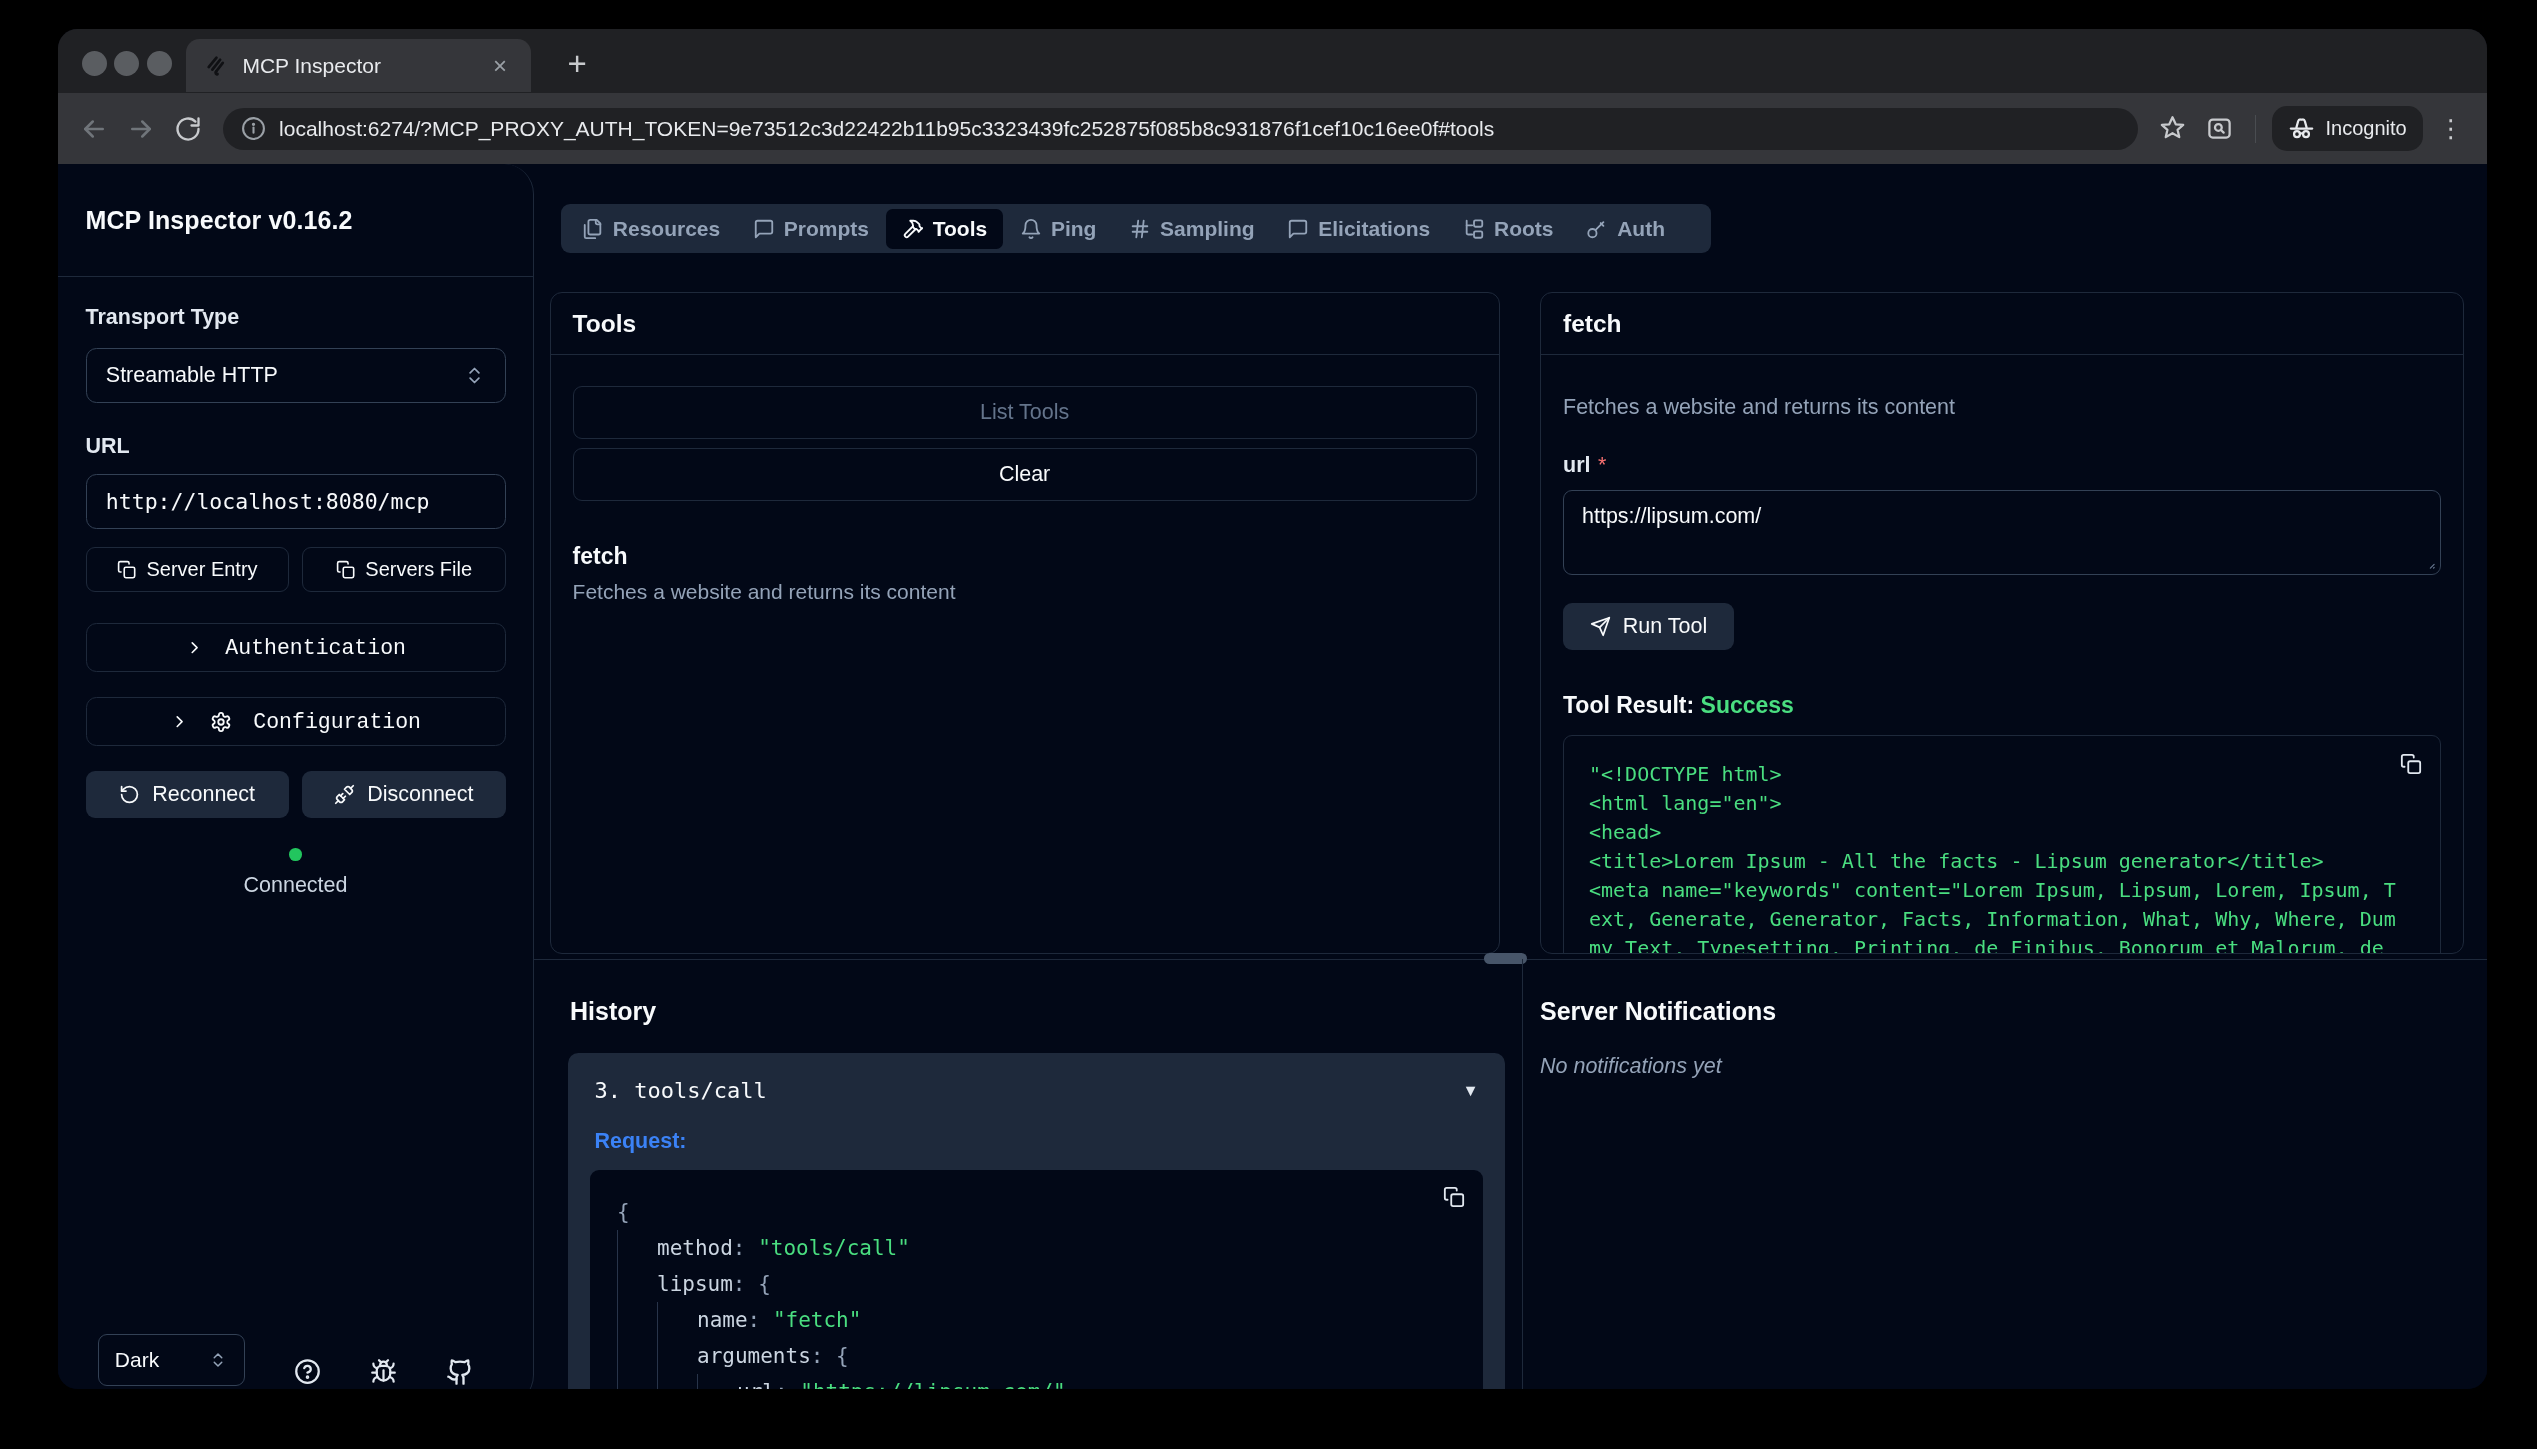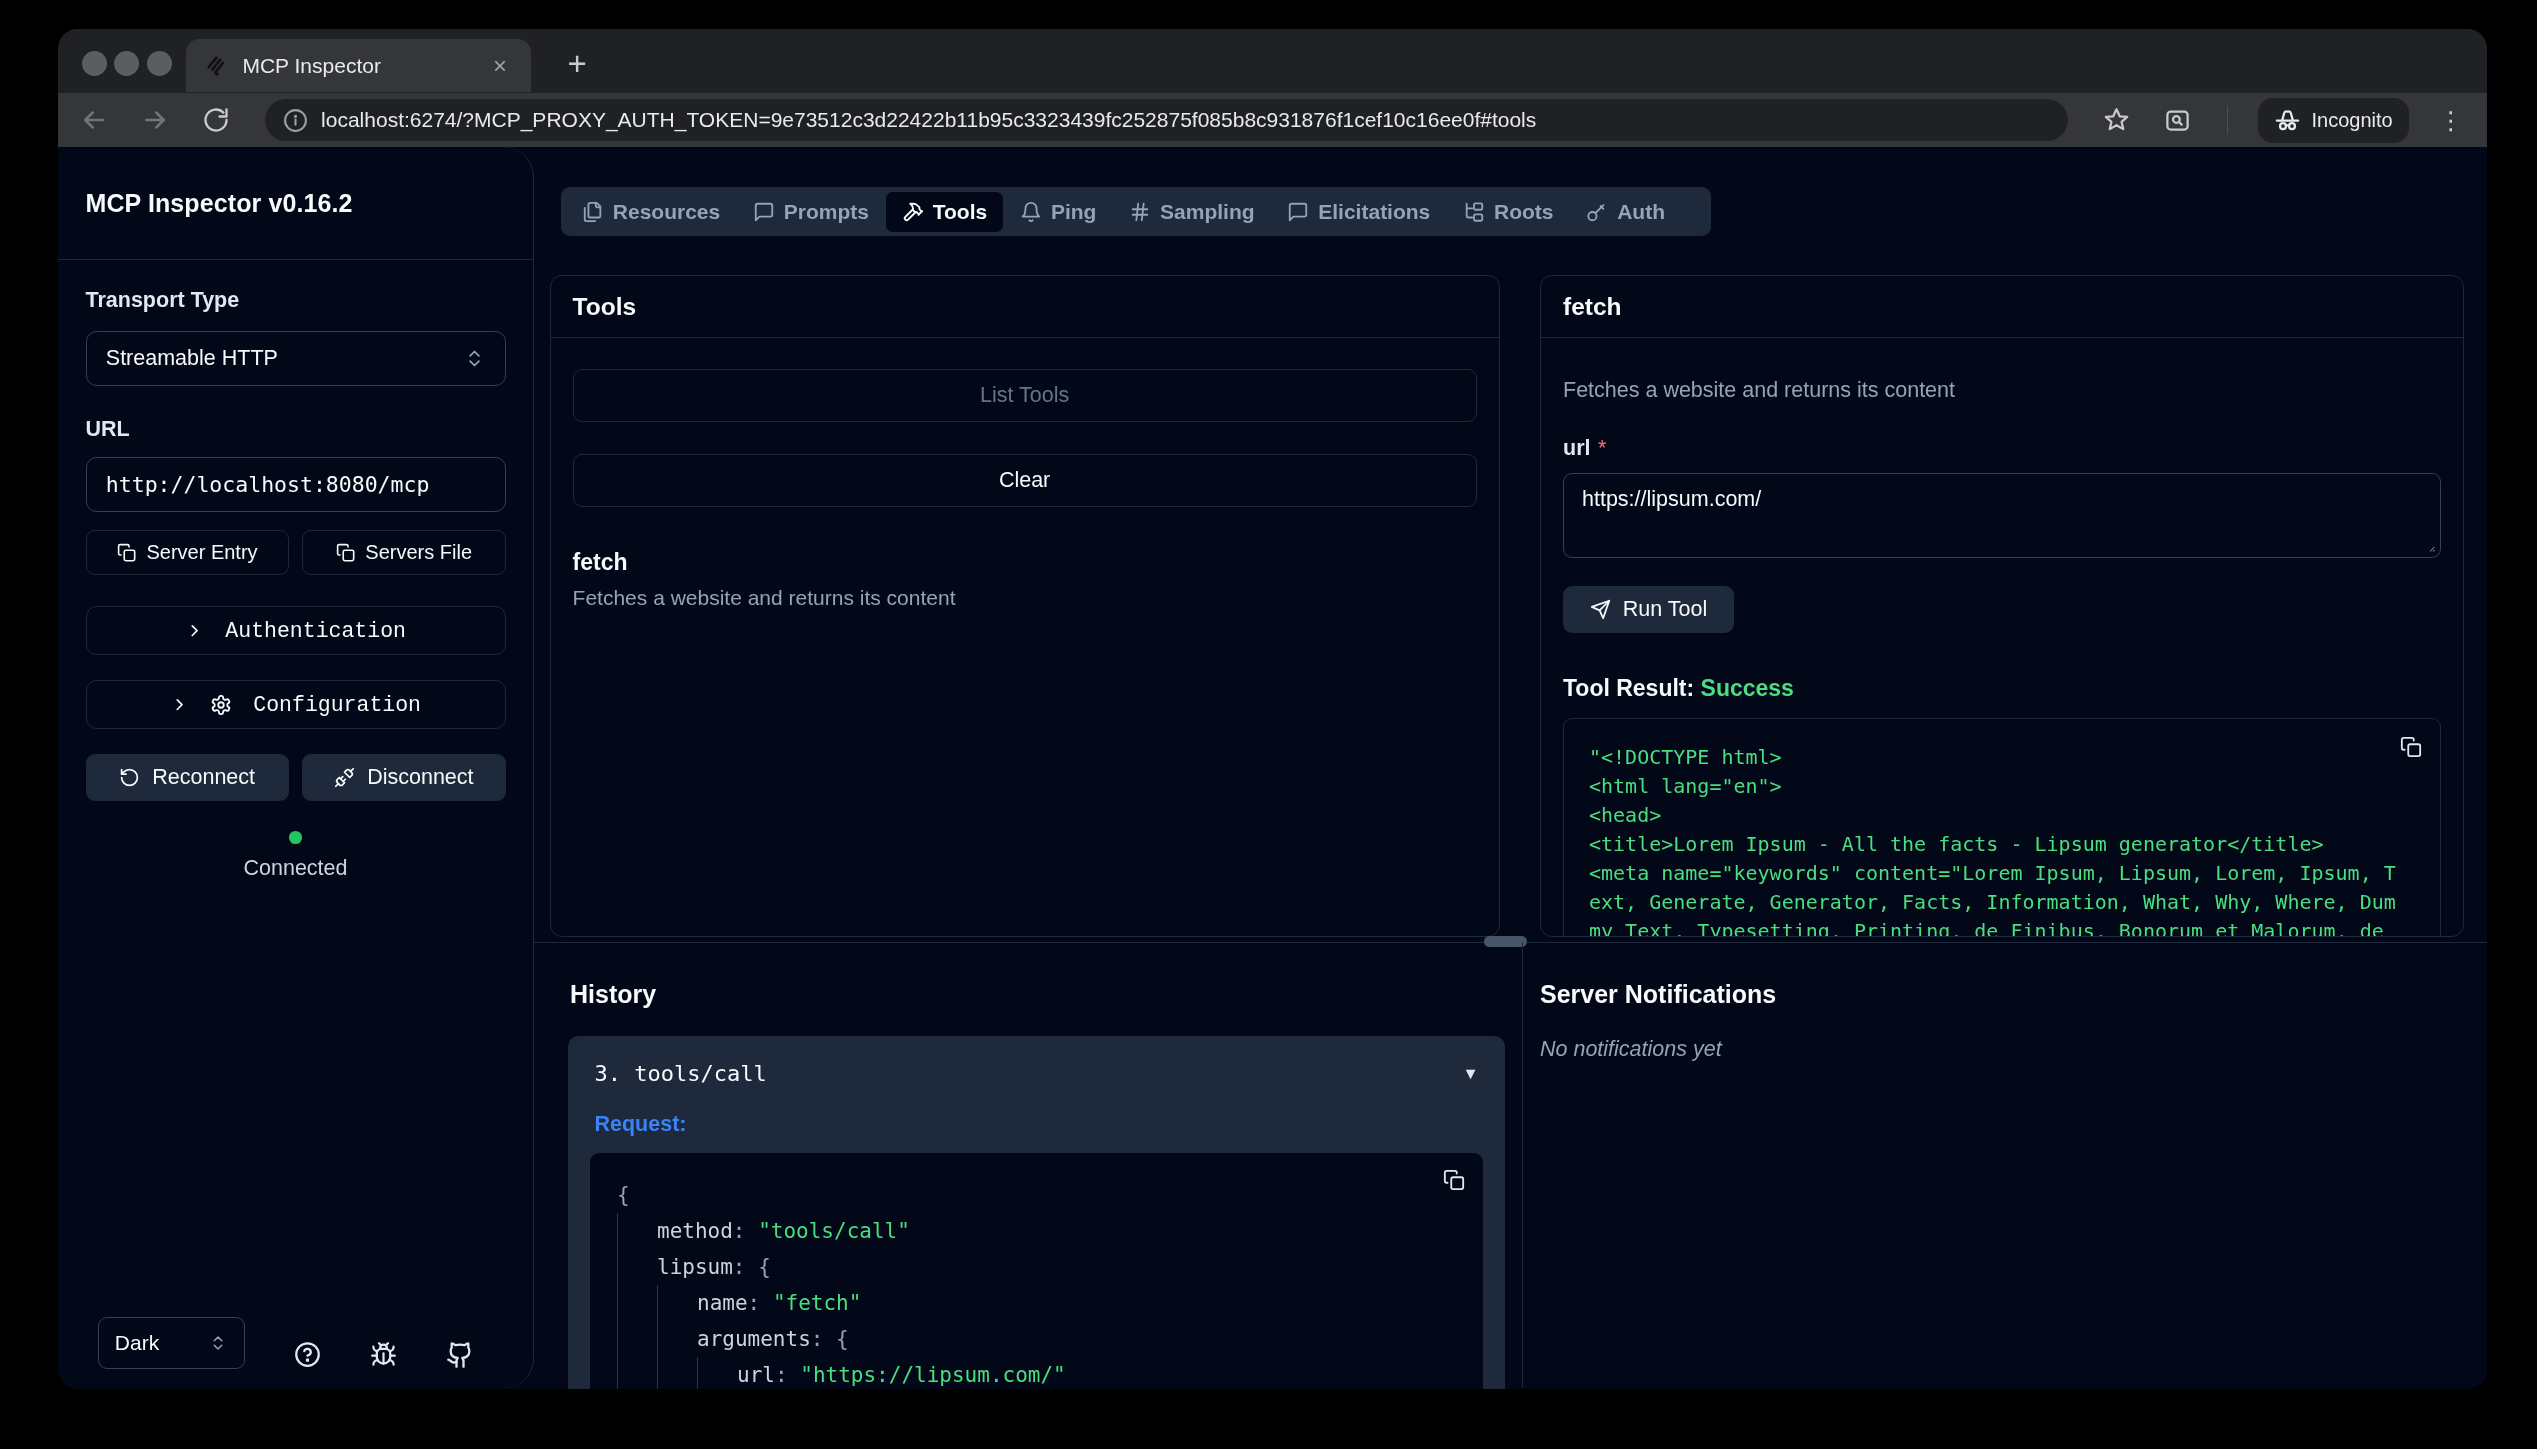--- a/index.html
+++ b/index.html
@@ -10,21 +10,21 @@
   
   .titlebar { position:relative; height:64px; background:#202124; }
   .traffic { position:absolute; left:24px; top:21.5px; display:flex; gap:7.4px; }
   .traffic span { width:25px; height:25px; border-radius:50%; background:#5a5d61; }
   .btab { position:absolute; left:128px; top:10.4px; width:345px; height:53px; background:#35363a; border-radius:13.4px 13.4px 0 0; display:flex; align-items:center; padding:0 18px; }
   .btab .fav { flex:0 0 auto; margin-right:13.4px; }
   .btab .ttl { color:#e8eaed; font-size:21px; flex:1; white-space:nowrap; overflow:hidden; }
   .btab .cls { color:#9aa0a6; font-size:24px; line-height:24px; padding:3px 6px; border-radius:6px; }
   .newtab { position:absolute; left:499px; top:16.3px; color:#c8cacd; font-size:33px; line-height:33px; font-weight:300; padding:1.5px 10.4px; }
 
-  .toolbar { height:54px; background:#35363a; display:flex; align-items:center; padding:0 16.3px; gap:22px; }
+  .toolbar { height:71px; background:#35363a; display:flex; align-items:center; padding:0 16.3px; gap:8px; }
   .navic { width:39px; height:39px; display:flex; align-items:center; justify-content:center; border-radius:50%; flex:0 0 auto; }
   .dim { color:#70757a; } .lit { color:#c8cacd; }
   .urlbar { flex:1; height:42px; background:#202124; border-radius:21px; display:flex; align-items:center; padding:0 18px; margin:0 7.4px; min-width:0; }
   .urlbar .info { color:#9aa0a6; margin-right:13.4px; flex:0 0 auto; }
   .urlbar .url { color:#e8eaed; font-size:21px; white-space:nowrap; overflow:hidden; }
   .tb-div { width:1.5px; height:28px; background:#4a4d51; margin:0 7.4px; flex:0 0 auto; }
   .incog { height:45px; background:#202124; border-radius:15px; display:flex; align-items:center; gap:10.4px; padding:0 16.3px; color:#e8eaed; font-size:20px; flex:0 0 auto; }
   .dots { color:#c8cacd; font-size:25px; padding:0 7.4px; flex:0 0 auto; }
 
   
@@ -355,21 +355,21 @@
             <span>Auth</span>
           </div>
         </div>
 
         <div class="card tools-card">
           <div class="card-h">Tools</div>
           <div class="card-b">
             <div class="big-btn muted-t" style="margin-top:31px">
               <span>List Tools</span>
             </div>
-            <div class="big-btn white-t" style="margin-top:32px">
+            <div class="big-btn white-t" style="margin-top:9px">
               <span>Clear</span>
             </div>
             <div style="margin-top:42px">
               <div class="tool-item-name">fetch</div>
               <div class="tool-item-desc">Fetches a website and returns its content</div>
             </div>
           </div>
         </div>
 
         <div class="card fetch-card">

